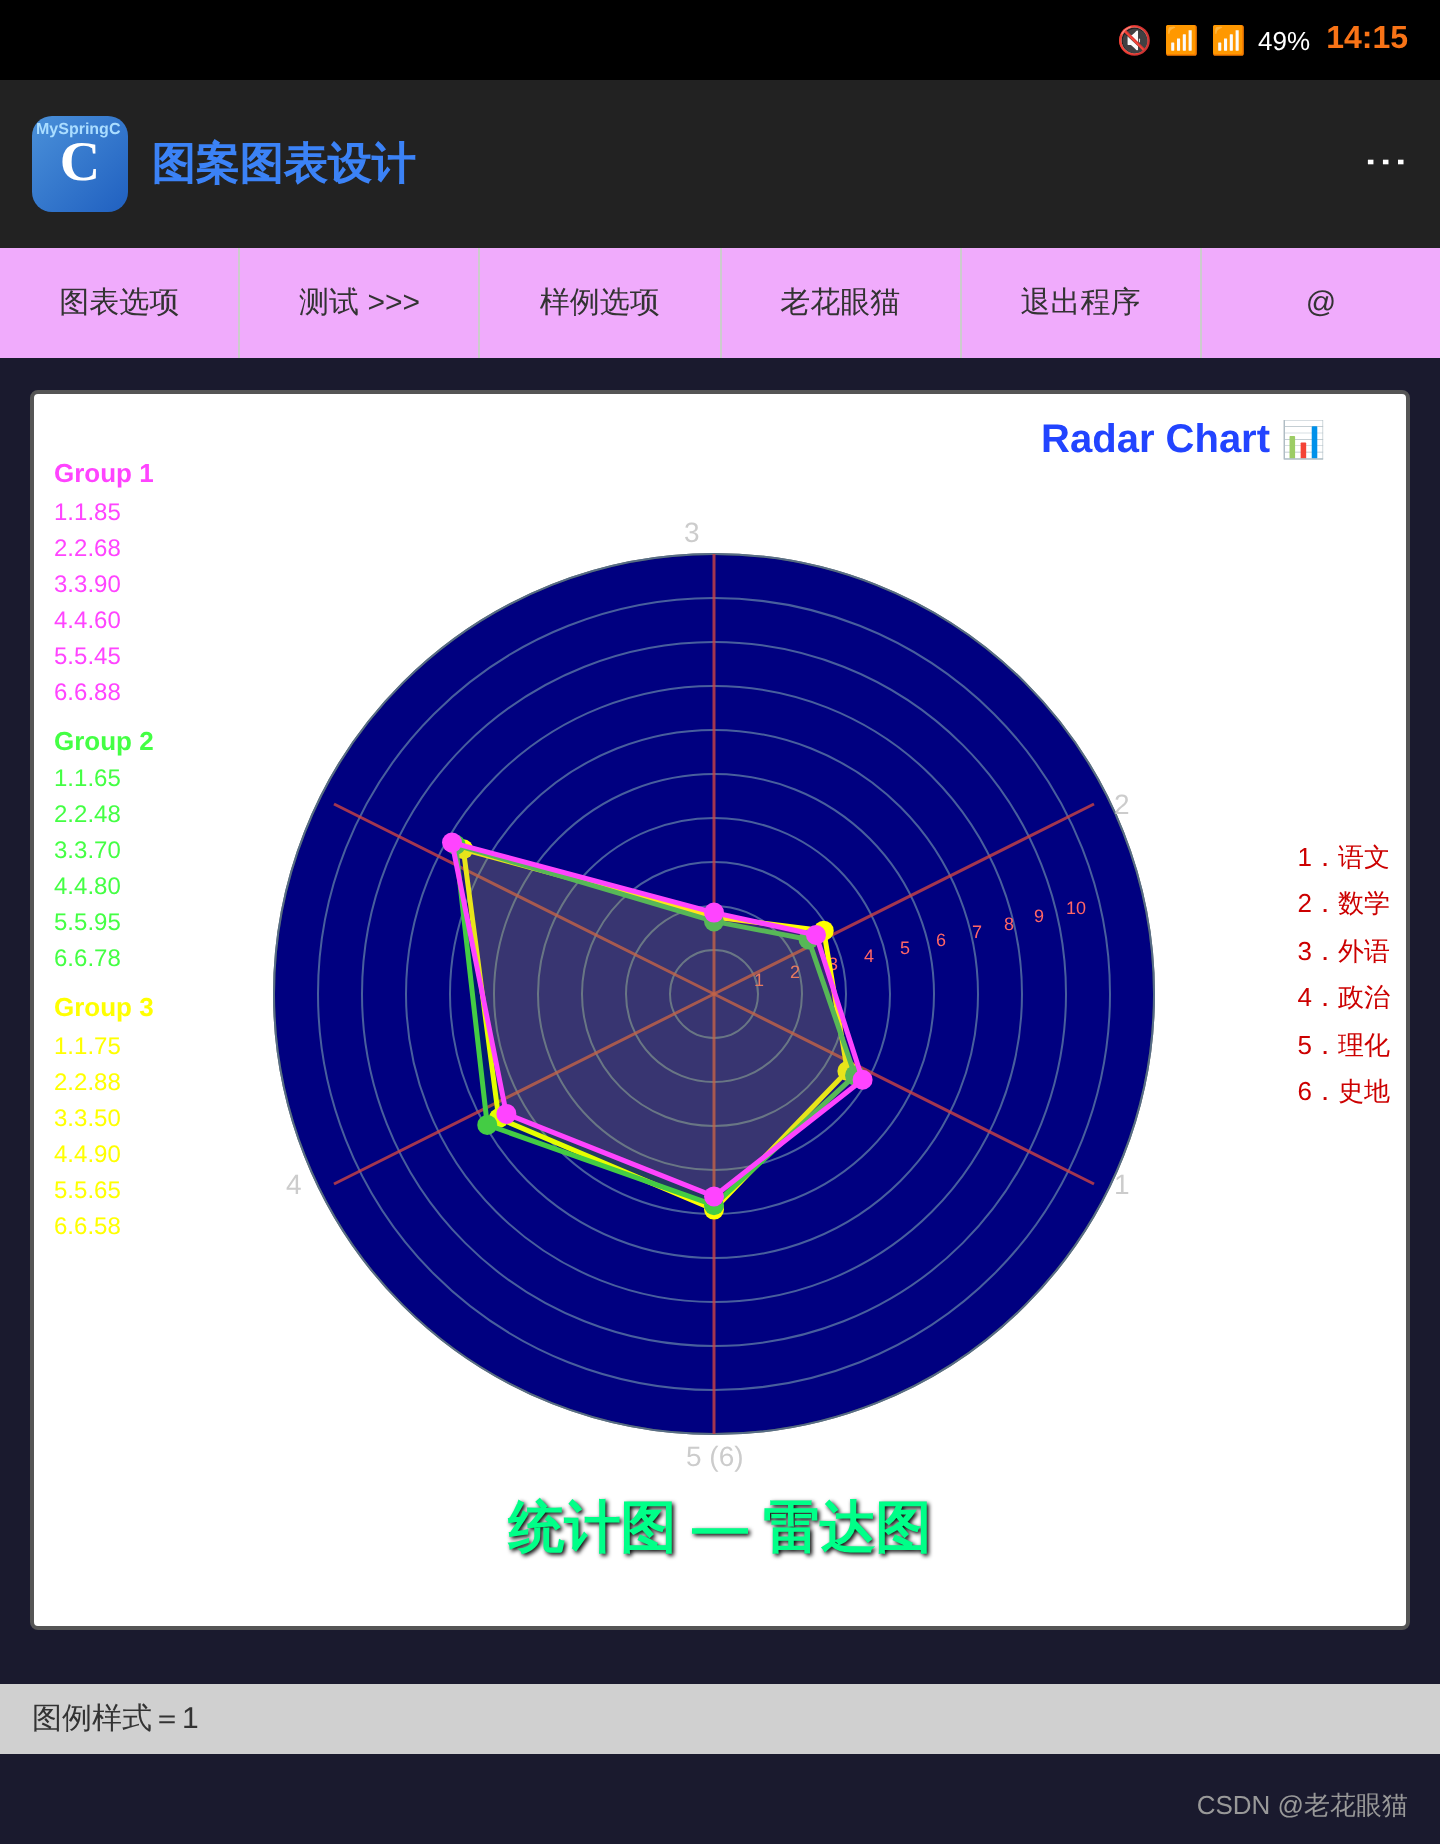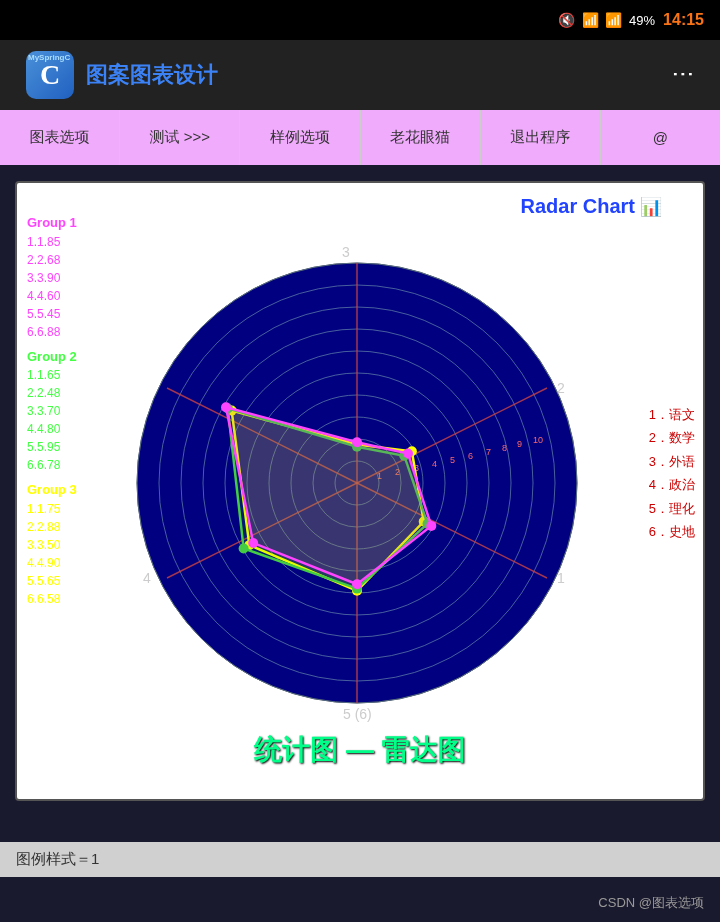--- a/index.html
+++ b/index.html
@@ -36,25 +36,25 @@
       font-weight: bold;
     }
     .battery-text {
       color: #fff;
       font-size: 13px;
     }
 
     
     .title-bar {
       width: 100%;
-      height: 70px;
+      height: 84px;
       background: #222;
       display: flex;
       align-items: center;
-      padding: 0 26px;
+      padding: 0 16px;
       justify-content: space-between;
       text-align: right;
     }
     .title-left {
       display: flex;
       align-items: center;
       gap: 12px;
     }
     .app-icon {
       width: 48px;
@@ -369,13 +369,13 @@
   </svg>
 
   <div class="bottom-text">统计图 — 雷达图</div>
 
 </div>
 
 <div class="status-footer">
   <span>图例样式＝1</span>
 </div>
 
-<div class="csdn-label">CSDN @图表选项</div>
+<div class="csdn-label">CSDN @老花眼猫</div>
 
 </body></html>

